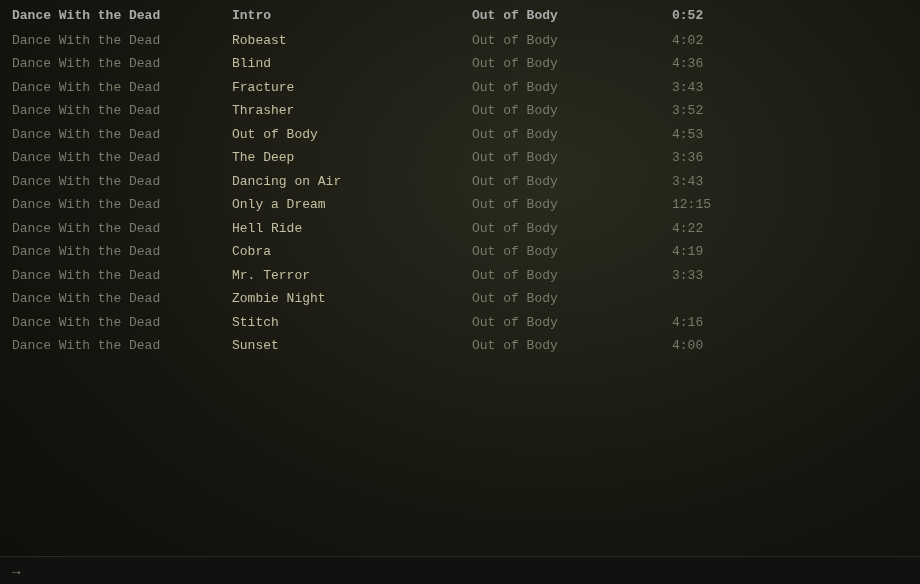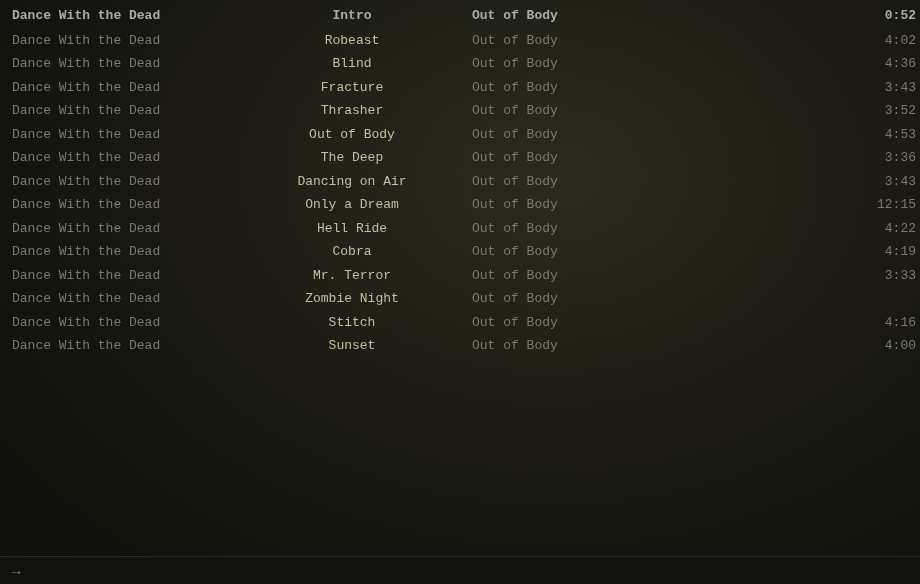--- a/index.html
+++ b/index.html
@@ -21,52 +21,51 @@
     }
 
     .track-list {
       padding: 4px 0;
       width: 100%;
     }
 
     .track-row {
       display: grid;
       grid-template-columns: 220px 240px 200px 1fr;
-      padding: 2px 4px 2px 12px;
+      padding: 2px 12px 2px 12px;
       line-height: 1.5;
     }
 
     .track-row.header {
       color: #c8c8a8;
       font-weight: bold;
       padding-bottom: 3px;
       border-bottom: none;
     }
 
     .col-artist {
       color: #7a7a6a;
       white-space: nowrap;
       overflow: hidden;
     }
 
     .col-title {
       color: #c0c0a0;
       white-space: nowrap;
       overflow: hidden;
-      text-align: center;
     }
 
     .col-album {
       color: #7a7a6a;
       white-space: nowrap;
       overflow: hidden;
     }
 
     .col-time {
-      text-align: right;
+      text-align: left;
       color: #7a7a6a;
     }
 
     .header .col-artist,
     .header .col-title,
     .header .col-album,
     .header .col-time {
       color: #aaaaaa;
     }
 

